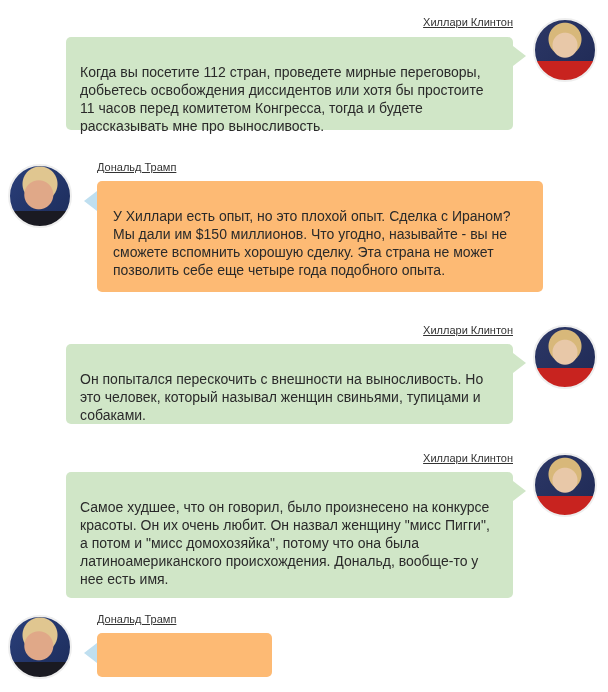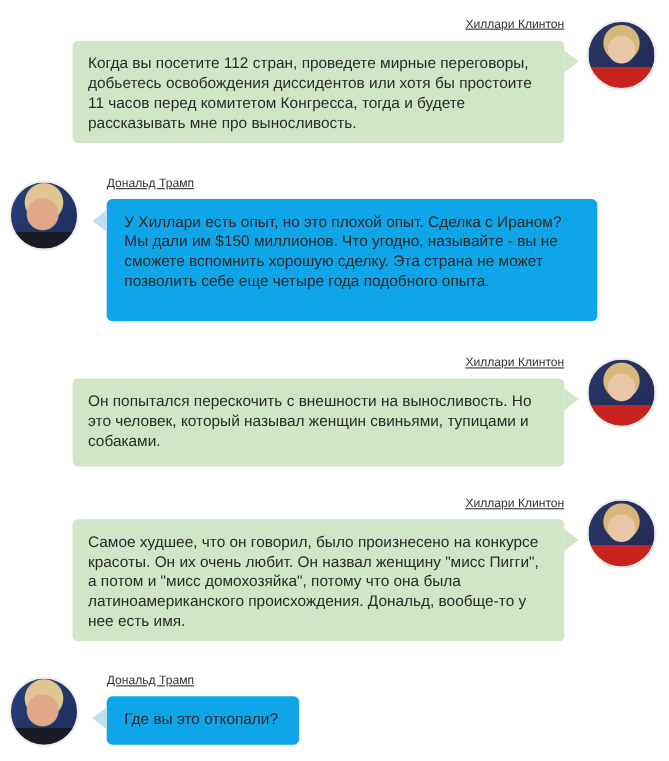--- a/index.html
+++ b/index.html
@@ -5,24 +5,24 @@
   html, body { margin: 0; padding: 0; background: #ffffff; }
   body {
     width: 608px; height: 692px; position: relative; overflow: hidden;
     font-family: "Liberation Sans", sans-serif; color: #222;
   }
   .name {
     position: absolute; font-size: 11px; color: #333; white-space: nowrap; text-decoration: underline;
   }
   .bubble {
     position: absolute; border-radius: 5px; box-sizing: border-box;
-    padding: 11px 14px 12px 14px; font-size: 14px; line-height: 18px; color: #2a2a2a;
+    padding: 26px 14px 12px 14px; font-size: 14px; line-height: 18px; color: #2a2a2a;
   }
   .bubble.green { background: #d0e6c7; }
-  .bubble.blue { background: #0ea5e9; }
+  .bubble.blue { background: #fdba74; }
   .bubble .arrow {
     position: absolute; width: 0; height: 0;
     border-top: 10px solid transparent; border-bottom: 10px solid transparent;
   }
   .bubble.green .arrow { right: -13px; top: 9px; border-left: 13px solid #d0e6c7; }
   .bubble.blue .arrow { left: -13px; top: 10px; border-right: 13px solid #bfdff0; }
   .avatar {
     position: absolute; width: 64px; height: 64px; border-radius: 50%;
     overflow: hidden; border: 2px solid #eee; box-sizing: border-box;
   }
@@ -64,27 +64,26 @@
   <div class="name" style="right:95px; top:324px;">Хиллари Клинтон</div>
   <div class="bubble green" style="left:66px; top:344px; width:447px; height:80px;">
     <span class="arrow"></span>
     <span>Он попытался перескочить с внешности на выносливость. Но это человек, который называл женщин свиньями, тупицами и собаками.</span>
   </div>
   <div class="avatar hillary" style="left:533px; top:325px;"></div>
 </div>
 
 <div>
   <div class="name" style="right:95px; top:452px;">Хиллари Клинтон</div>
-  <div class="bubble green" style="left:66px; top:472px; width:447px; height:111px;">
+  <div class="bubble green" style="left:66px; top:472px; width:447px; height:126px;">
     <span class="arrow"></span>
     <span>Самое худшее, что он говорил, было произнесено на конкурсе красоты. Он их очень любит. Он назвал женщину "мисс Пигги", а потом и "мисс домохозяйка", потому что она была латиноамериканского происхождения. Дональд, вообще-то у нее есть имя.</span>
   </div>
   <div class="avatar hillary" style="left:533px; top:453px;"></div>
 </div>
 
 <div>
   <div class="avatar trump" style="left:8px; top:615px;"></div>
   <div class="name" style="left:97px; top:613px;">Дональд Трамп</div>
   <div class="bubble blue" style="left:97px; top:633px; width:175px; height:44px; padding-left:16px;">
     <span class="arrow"></span>
-    <span>Где вы это откопали?</span>
   </div>
 </div>
 
 </body></html>

